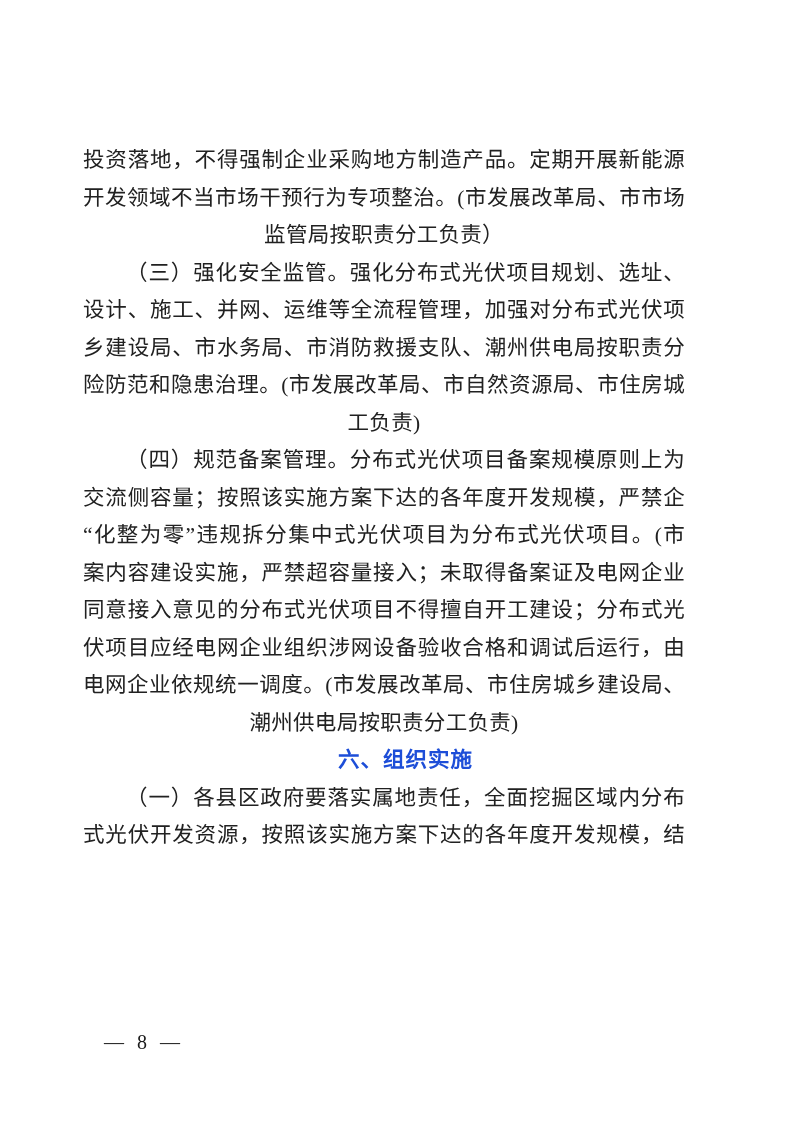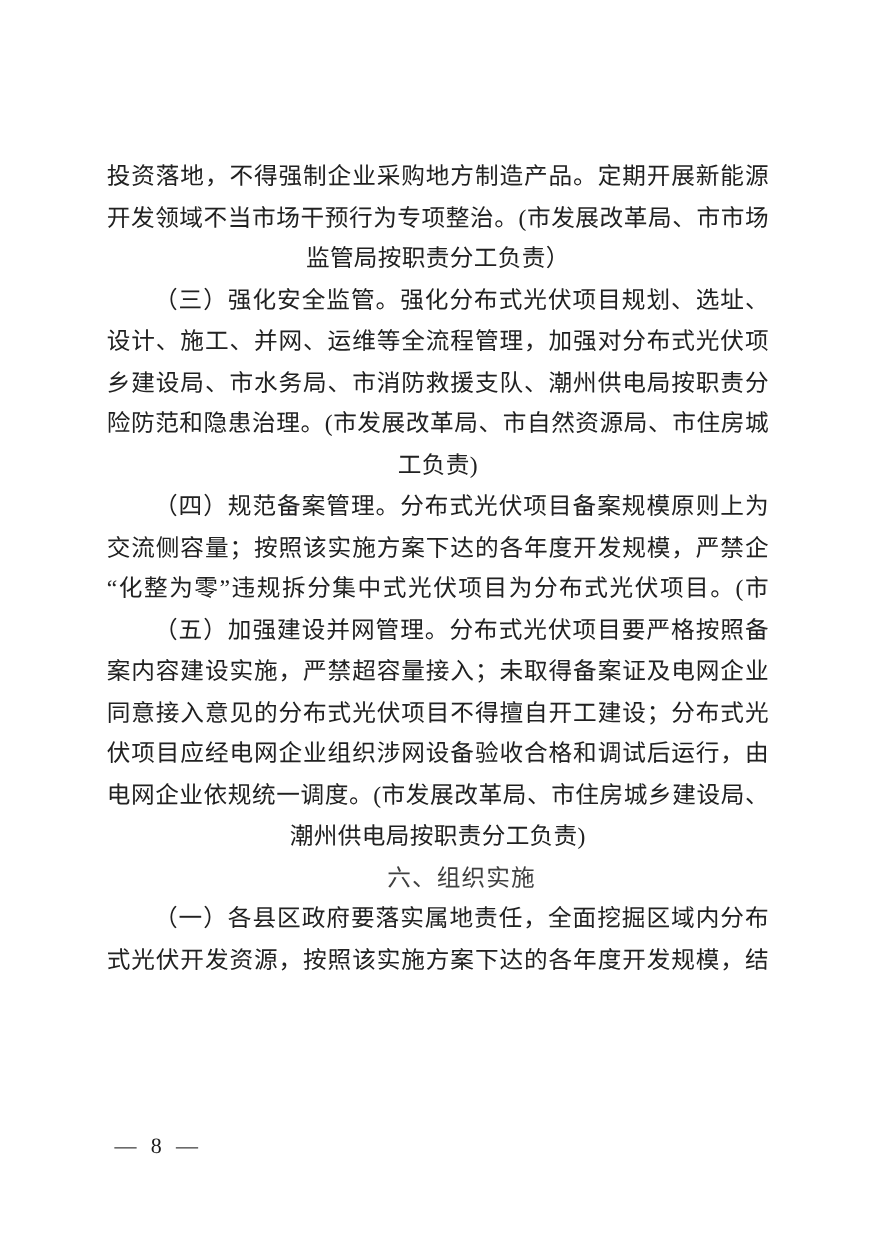--- a/index.html
+++ b/index.html
@@ -13,21 +13,21 @@
     width: 794px;
     height: 1123px;
     margin: 0 auto;
     background: #ffffff;
     overflow: hidden;
     font-family: "Liberation Serif", "DejaVu Serif", serif;
     color: #212121;
   }
   .textblock {
     position: absolute;
-    left: 97px;
+    left: 83px;
     top: 142px;
     width: 602px;
   }
   .ln {
     font-size: 21.5px;
     line-height: 37.5px;
     height: 37.5px;
     letter-spacing: 0.3px;
     text-align: center;
     overflow: hidden;
@@ -37,23 +37,23 @@
     text-align: justify;
     text-align-last: justify;
   }
   
   .ind {
     text-indent: 2em;
   }
   
   .head {
     font-family: "Liberation Sans", "DejaVu Sans", sans-serif;
-    font-weight: 400;
+    font-weight: 700;
     letter-spacing: 1px;
-    color: #404040;
+    color: #1d4ed8;
   }
   .footer {
     position: absolute;
     left: 104px;
     top: 1029px;
     font-size: 20px;
     line-height: 26px;
     letter-spacing: 1px;
     word-spacing: 6px;
     color: #1c1c1c;
@@ -70,21 +70,20 @@
     <div class="ln j">开发领域不当市场干预行为专项整治。(市发展改革局、市市场</div>
     <div class="ln">监管局按职责分工负责）</div>
     <div class="ln j ind">（三）强化安全监管。强化分布式光伏项目规划、选址、</div>
     <div class="ln j">设计、施工、并网、运维等全流程管理，加强对分布式光伏项</div>
     <div class="ln j">乡建设局、市水务局、市消防救援支队、潮州供电局按职责分</div>
     <div class="ln j">险防范和隐患治理。(市发展改革局、市自然资源局、市住房城</div>
     <div class="ln">工负责)</div>
     <div class="ln j ind">（四）规范备案管理。分布式光伏项目备案规模原则上为</div>
     <div class="ln j">交流侧容量；按照该实施方案下达的各年度开发规模，严禁企业</div>
     <div class="ln j">“化整为零”违规拆分集中式光伏项目为分布式光伏项目。(市</div>
-    <div class="ln j ind">（五）加强建设并网管理。分布式光伏项目要严格按照备</div>
     <div class="ln j">案内容建设实施，严禁超容量接入；未取得备案证及电网企业</div>
     <div class="ln j">同意接入意见的分布式光伏项目不得擅自开工建设；分布式光</div>
     <div class="ln j">伏项目应经电网企业组织涉网设备验收合格和调试后运行，由</div>
     <div class="ln j">电网企业依规统一调度。(市发展改革局、市住房城乡建设局、</div>
     <div class="ln">潮州供电局按职责分工负责)</div>
     <div class="ln ind head">六、组织实施</div>
     <div class="ln j ind">（一）各县区政府要落实属地责任，全面挖掘区域内分布</div>
     <div class="ln j">式光伏开发资源，按照该实施方案下达的各年度开发规模，结</div>
   </div>
 

